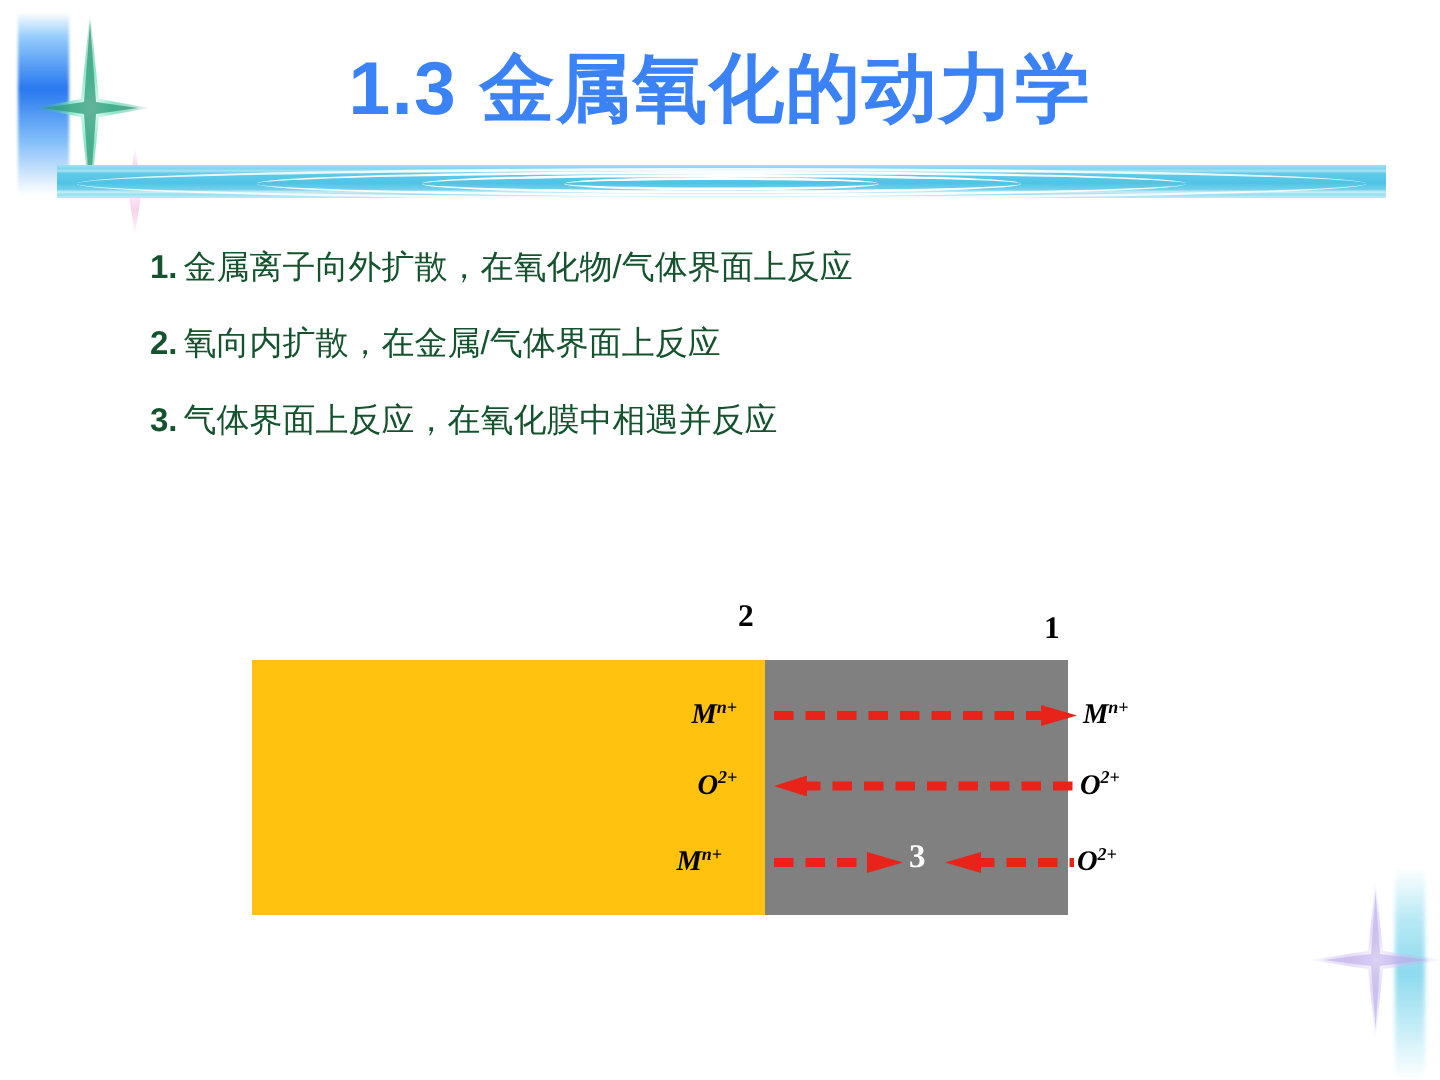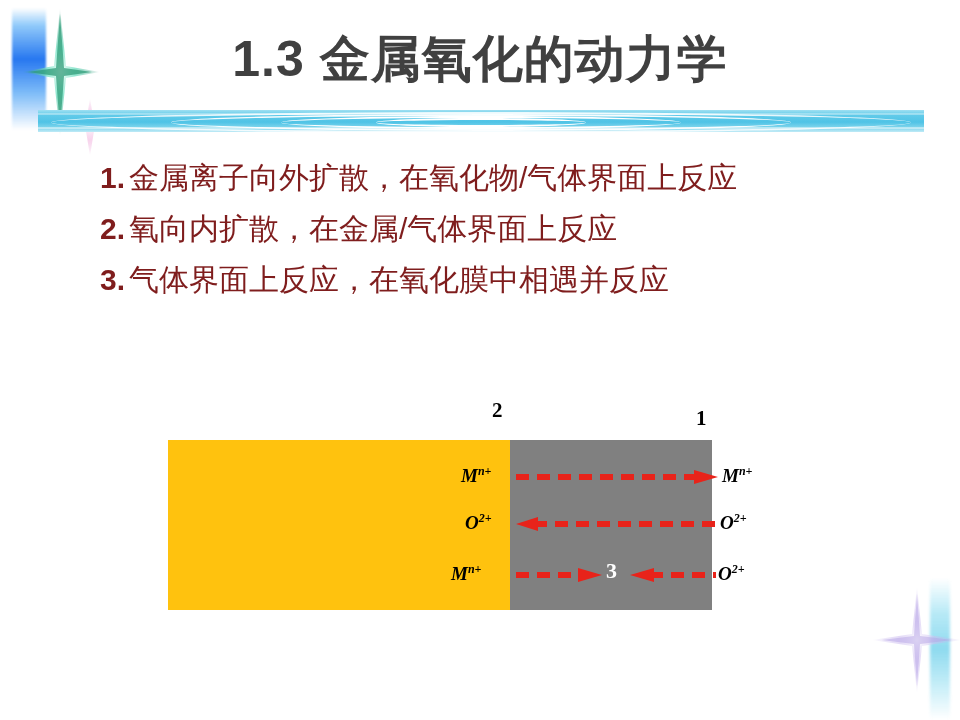--- a/index.html
+++ b/index.html
@@ -106,21 +106,21 @@
 
   
   .slide-title {
     position: absolute;
     left: 0;
     top: 26px;
     width: 960px;
     text-align: center;
     font-size: 50px;
     font-weight: bold;
-    color: #404040;
+    color: #3b82f6;
     letter-spacing: 1px;
     white-space: nowrap;
   }
 
   
   .body-block {
     position: absolute;
     left: 100px;
     top: 152px;
     width: 840px;
@@ -132,22 +132,22 @@
     line-height: 38px;
     letter-spacing: 0.5px;
     white-space: nowrap;
   }
   .bullet-list {
     margin: 0;
     padding: 0;
     list-style: none;
   }
   .bullet-item {
-    font-size: 30px;
-    color: #7f1d1d;
+    font-size: 22px;
+    color: #14532d;
     line-height: 51px;
     white-space: nowrap;
   }
   .bullet-num {
     font-weight: bold;
     margin-right: 4px;
   }
 
   
   .diagram {

